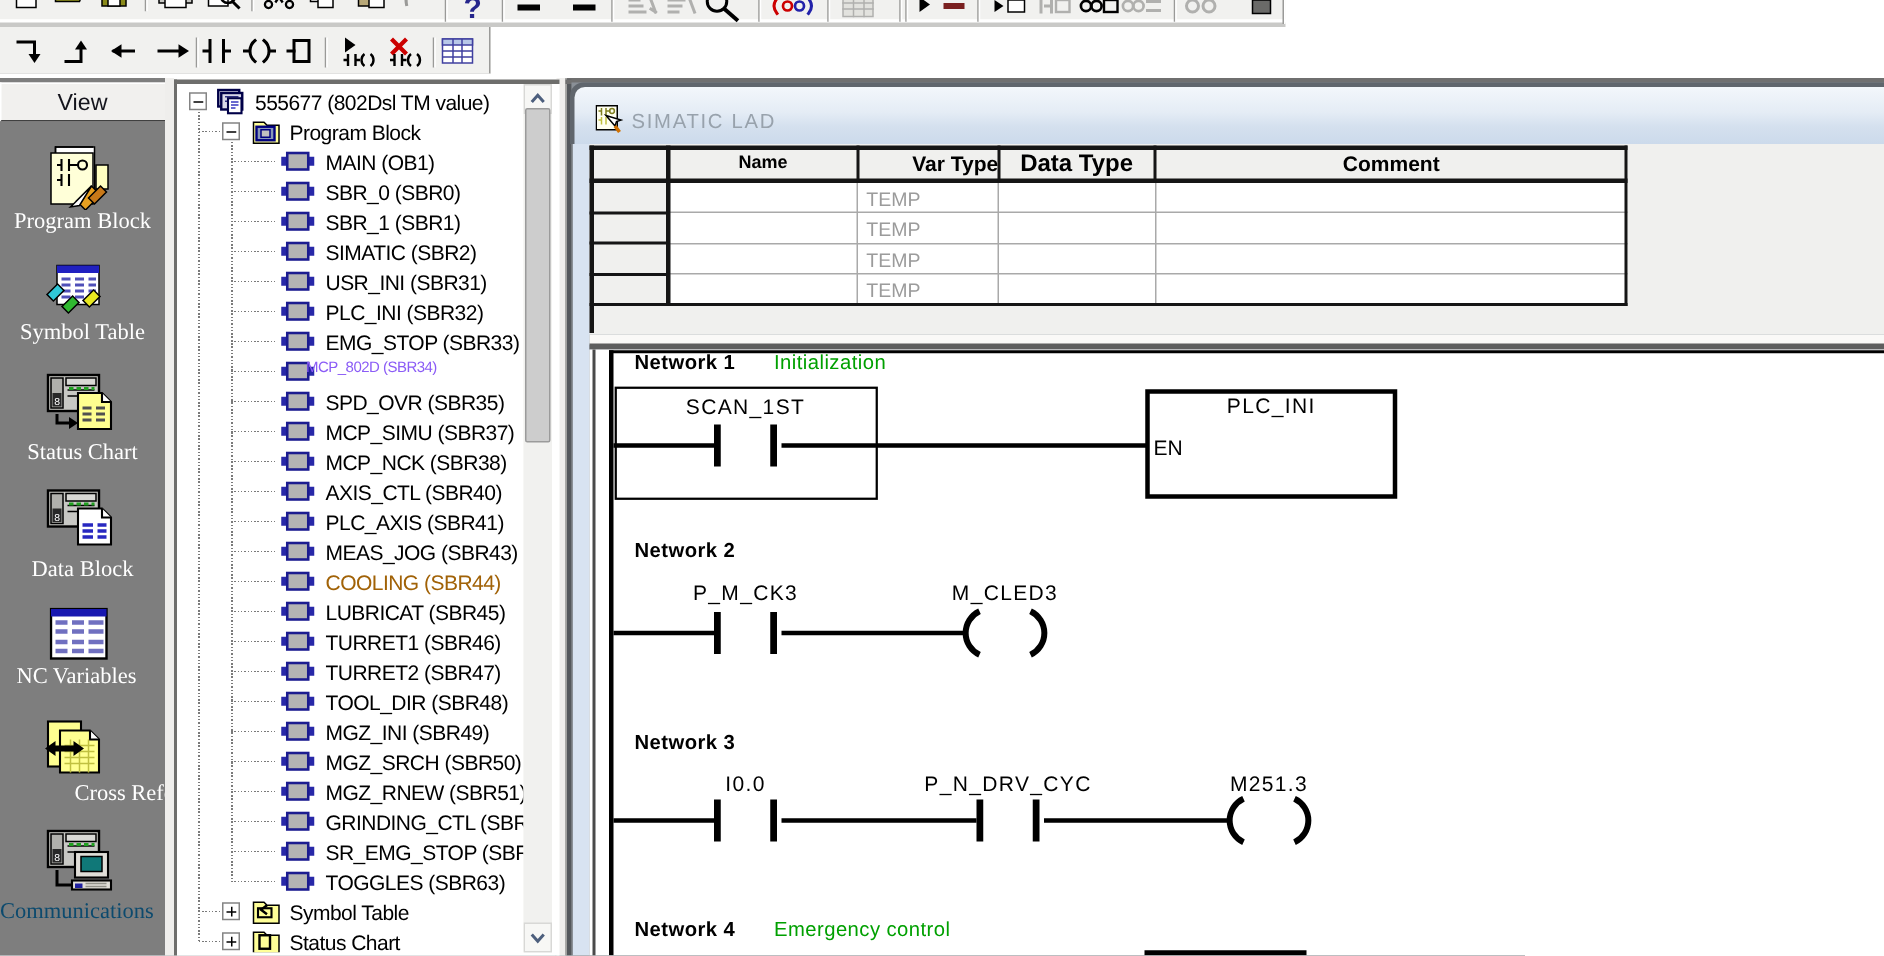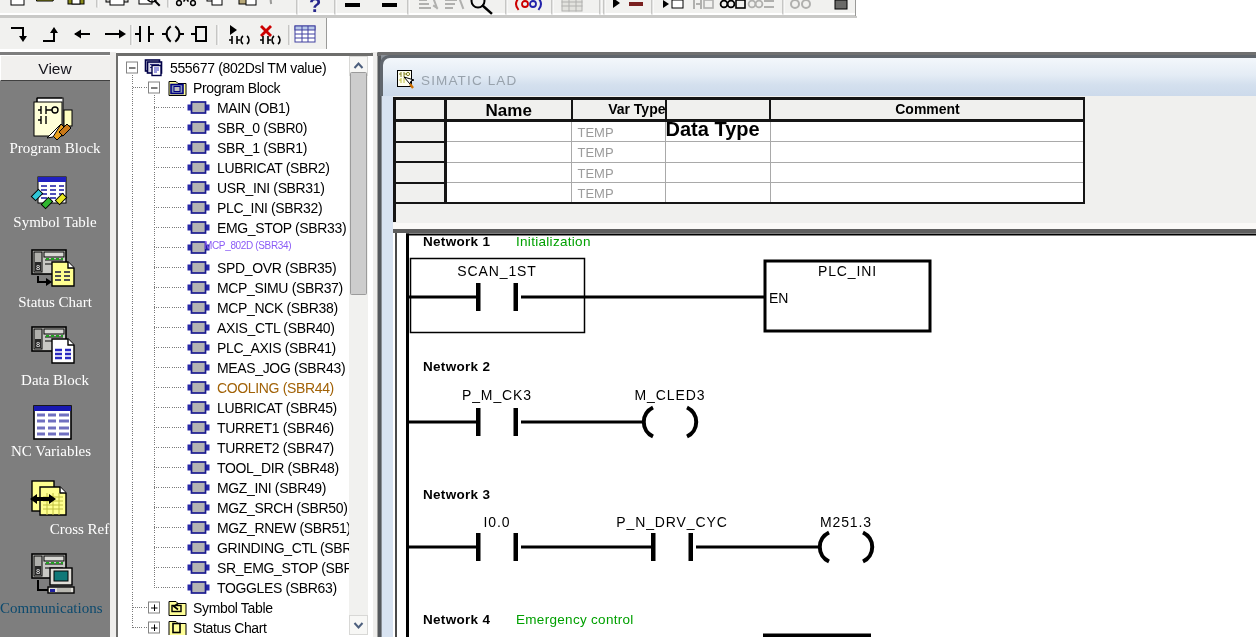--- a/index.html
+++ b/index.html
@@ -507,21 +507,21 @@
       <g transform="translate(50 572.5)">
 <path d="M1 -6 h7 l2 2 h8 v12 h-17 z" fill="#ffff98" stroke="#000"></path>
 <rect x="5" y="-4" width="7" height="9" fill="#ffff98" stroke="#000" stroke-width="1.6"></rect>
 </g>
     </svg>
     <div class="t" style="left:52px;top:4.5px;font-size:14px;color:#000;letter-spacing:-0.35px;">555677 (802Dsl TM value)</div>
     <div class="t" style="left:75px;top:24.5px;font-size:14px;color:#000;letter-spacing:-0.35px;">Program Block</div>
     <div class="t" style="left:99px;top:44.5px;font-size:14px;color:#000;letter-spacing:-0.35px;">MAIN (OB1)</div>
     <div class="t" style="left:99px;top:64.5px;font-size:14px;color:#000;letter-spacing:-0.35px;">SBR_0 (SBR0)</div>
     <div class="t" style="left:99px;top:84.5px;font-size:14px;color:#000;letter-spacing:-0.35px;">SBR_1 (SBR1)</div>
-    <div class="t" style="left:99px;top:104.5px;font-size:14px;color:#000;letter-spacing:-0.35px;">LUBRICAT (SBR2)</div>
+    <div class="t" style="left:99px;top:104.5px;font-size:14px;color:#000;letter-spacing:-0.35px;">SIMATIC (SBR2)</div>
     <div class="t" style="left:99px;top:124.5px;font-size:14px;color:#000;letter-spacing:-0.35px;">USR_INI (SBR31)</div>
     <div class="t" style="left:99px;top:144.5px;font-size:14px;color:#000;letter-spacing:-0.35px;">PLC_INI (SBR32)</div>
     <div class="t" style="left:99px;top:164.5px;font-size:14px;color:#000;letter-spacing:-0.35px;">EMG_STOP (SBR33)</div>
     <div class="t" style="left:86px;top:184.5px;font-size:10px;color:#8b5cf6;letter-spacing:-0.35px;">MCP_802D (SBR34)</div>
     <div class="t" style="left:99px;top:204.5px;font-size:14px;color:#000;letter-spacing:-0.35px;">SPD_OVR (SBR35)</div>
     <div class="t" style="left:99px;top:224.5px;font-size:14px;color:#000;letter-spacing:-0.35px;">MCP_SIMU (SBR37)</div>
     <div class="t" style="left:99px;top:244.5px;font-size:14px;color:#000;letter-spacing:-0.35px;">MCP_NCK (SBR38)</div>
     <div class="t" style="left:99px;top:264.5px;font-size:14px;color:#000;letter-spacing:-0.35px;">AXIS_CTL (SBR40)</div>
     <div class="t" style="left:99px;top:284.5px;font-size:14px;color:#000;letter-spacing:-0.35px;">PLC_AXIS (SBR41)</div>
     <div class="t" style="left:99px;top:304.5px;font-size:14px;color:#000;letter-spacing:-0.35px;">MEAS_JOG (SBR43)</div>
@@ -580,23 +580,23 @@
 <div class="abs" style="left:393px;top:181.5px;width:53px;height:2px;background:#151515;"></div>
 <div class="abs" style="left:393px;top:97px;width:692px;height:2.5px;background:#151515;"></div>
 <div class="abs" style="left:393px;top:119px;width:692px;height:2.5px;background:#151515;"></div>
 <div class="abs" style="left:393px;top:201.5px;width:692px;height:2.5px;background:#151515;"></div>
 <div class="abs" style="left:393px;top:97px;width:2.5px;height:107px;background:#151515;"></div>
 <div class="abs" style="left:1082.5px;top:97px;width:2.5px;height:107px;background:#151515;"></div>
 <div class="abs" style="left:444px;top:97px;width:2.5px;height:107px;background:#151515;"></div>
 <div class="abs" style="left:570.5px;top:97px;width:2px;height:24px;background:#151515;"></div>
 <div class="abs" style="left:664.5px;top:97px;width:2px;height:24px;background:#151515;"></div>
 <div class="abs" style="left:769px;top:97px;width:2px;height:24px;background:#151515;"></div>
-<div class="t" style="left:446px;top:101px;width:125.5px;text-align:center;font-size:17px;font-weight:bold;color:#000;">Name</div>
+<div class="t" style="left:446px;top:101px;width:125.5px;text-align:center;font-size:12px;font-weight:bold;color:#000;">Name</div>
 <div class="t" style="left:571.5px;top:101px;width:94px;text-align:right;font-size:14px;font-weight:bold;color:#000;">Var Type</div>
-<div class="t" style="left:665.5px;top:101px;width:104.5px;font-size:20px;font-weight:bold;color:#000;margin-top:17px;">Data Type</div>
+<div class="t" style="left:665.5px;top:101px;width:104.5px;text-align:center;font-size:16px;font-weight:bold;color:#000;">Data Type</div>
 <div class="t" style="left:770px;top:101px;width:315px;text-align:center;font-size:14px;font-weight:bold;color:#000;">Comment</div>
 <div class="t" style="left:577.5px;top:124.5px;font-size:13px;color:#9B9B9B;">TEMP</div>
 <div class="t" style="left:577.5px;top:145px;font-size:13px;color:#9B9B9B;">TEMP</div>
 <div class="t" style="left:577.5px;top:165.5px;font-size:13px;color:#9B9B9B;">TEMP</div>
 <div class="t" style="left:577.5px;top:186px;font-size:13px;color:#9B9B9B;">TEMP</div>
 <div class="abs" style="left:393px;top:204px;width:2.5px;height:18px;background:#151515;"></div>
 <div class="abs" style="left:393px;top:223px;width:863px;height:7px;background:#FAF9F7;"></div>
 <div class="abs" style="left:393px;top:229px;width:863px;height:4px;background:#5E5E5E;"></div>
 <div class="abs" style="left:393px;top:233px;width:863px;height:404px;background:#ffffff;"></div>
 <div class="abs" style="left:394.5px;top:233px;width:2px;height:404px;background:#4a4a4a;"></div>

